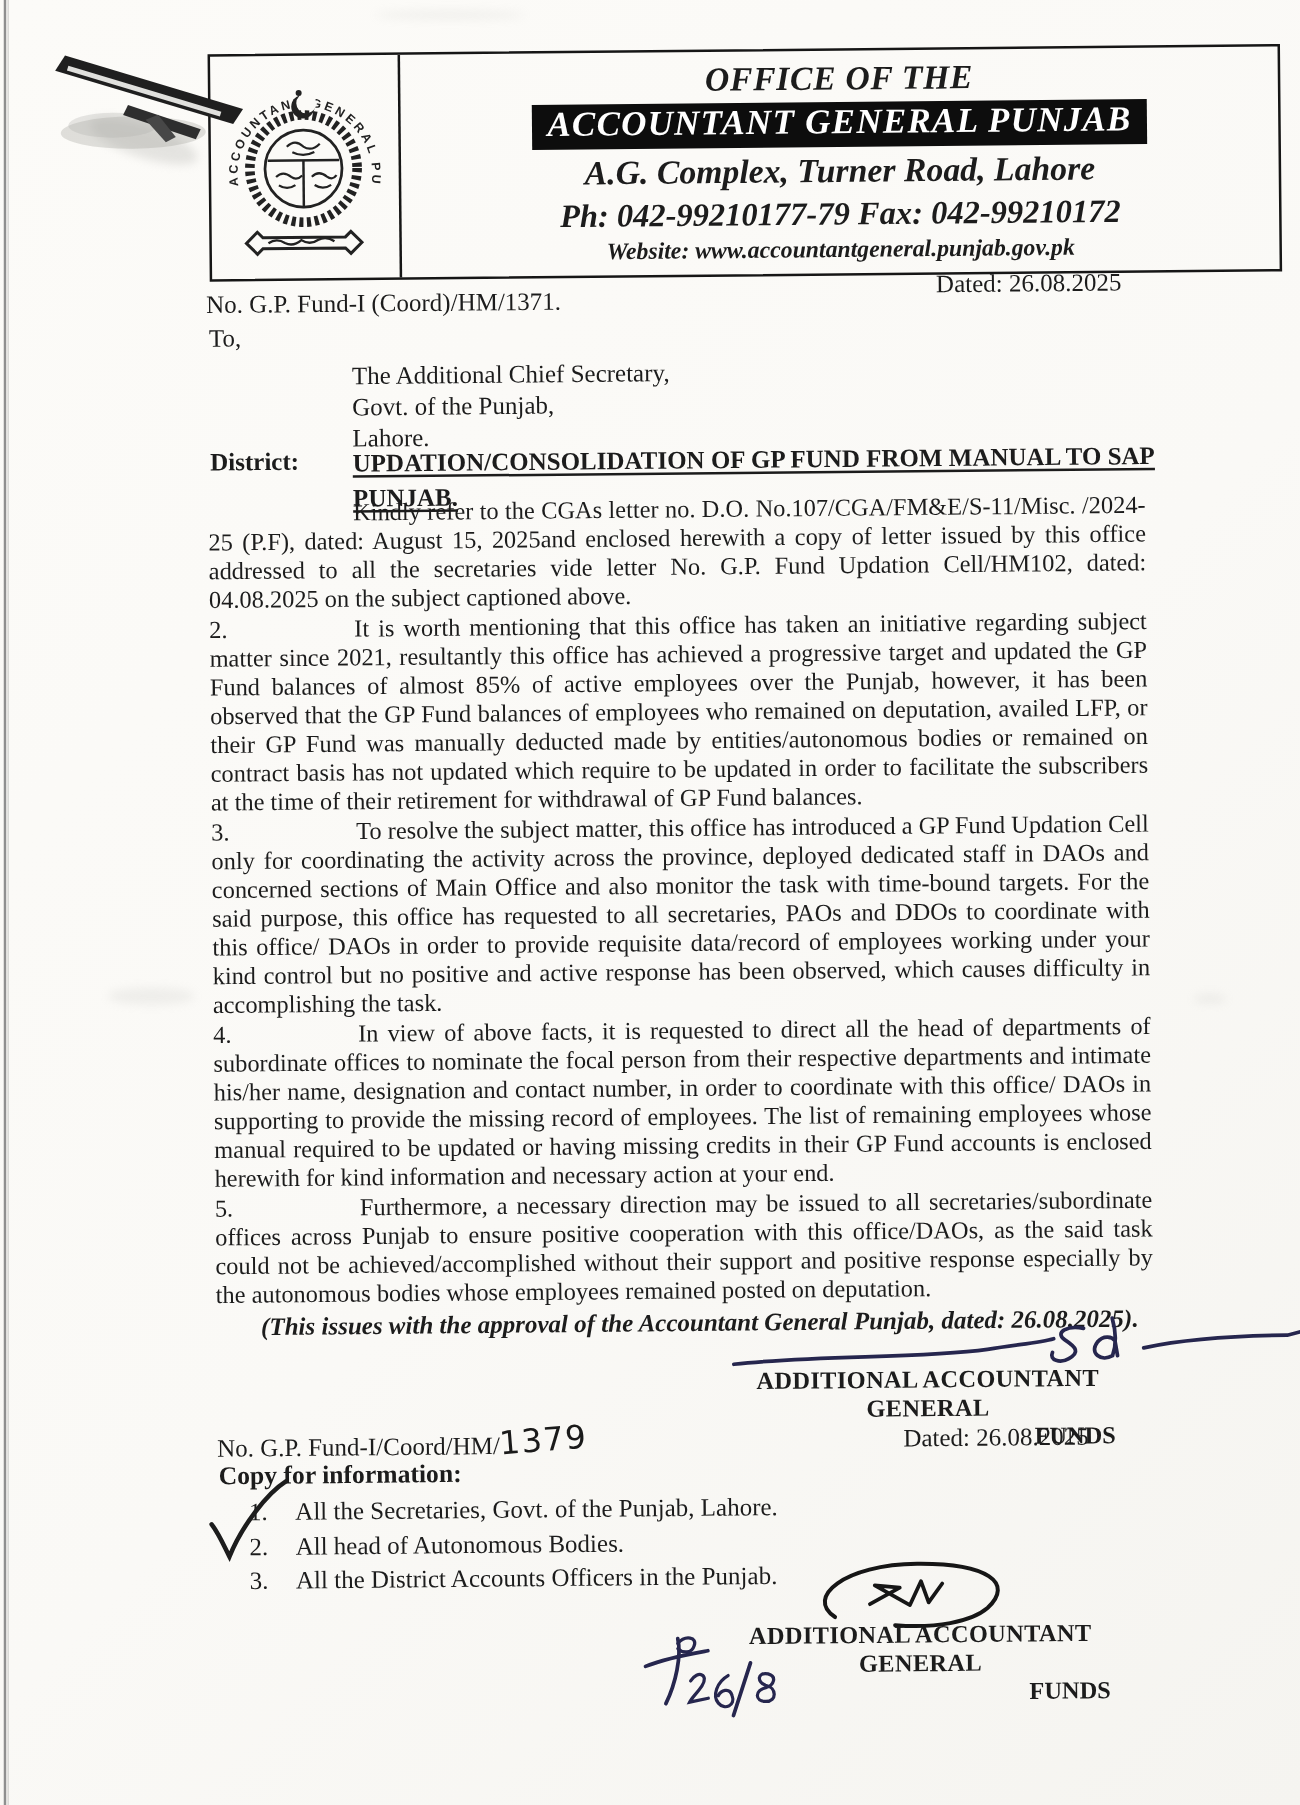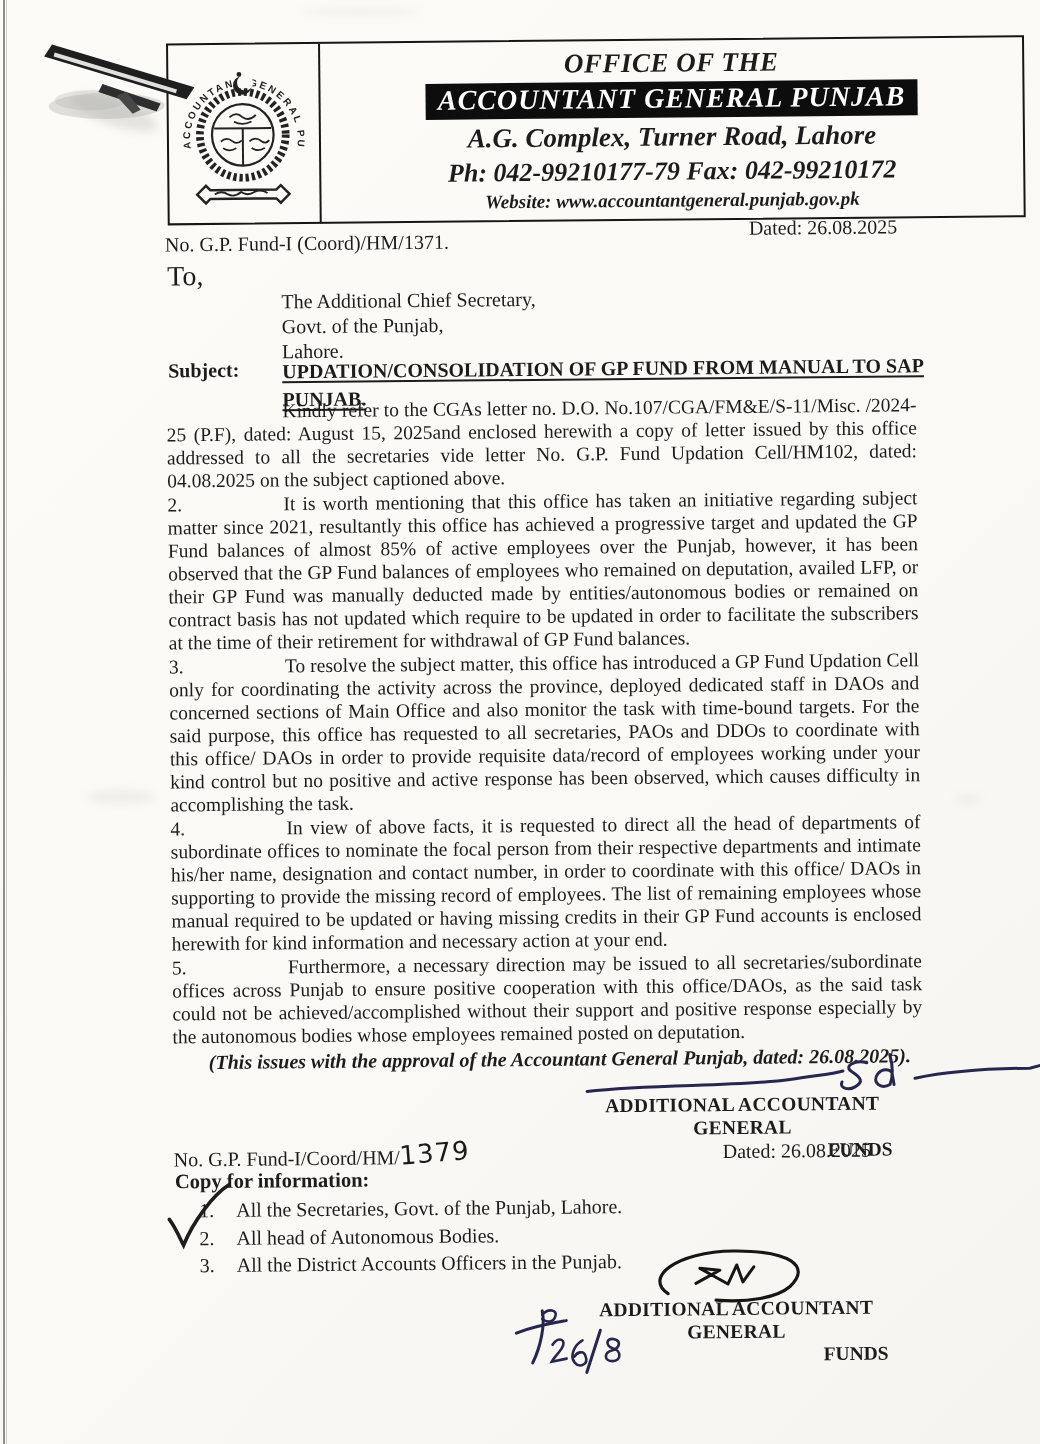--- a/index.html
+++ b/index.html
@@ -25,21 +25,21 @@
     font-style:italic;font-weight:bold;}
   .ht1{font-size:27px;letter-spacing:.5px;}
   .ht2{font-size:28px;letter-spacing:1px;padding:1px 12px 3px 12px;}
   .ht3{font-size:27px;}
   .ht4{font-size:26px;}
   .ht5{font-size:19px;}
 
   
   .dated-top{position:absolute;top:219px;left:747px;font-size:20px;}
   .ref-top{position:absolute;top:230px;left:163px;font-size:20px;}
-  .to-line{position:absolute;top:257px;left:165px;font-size:28px;}
+  .to-line{position:absolute;top:257px;left:165px;font-size:20px;}
   .addr{position:absolute;top:287px;left:279px;font-size:20px;line-height:25px;}
 
   
   .subj-label{position:absolute;top:356px;left:165px;font-size:20px;font-weight:bold;}
   .subj-text{position:absolute;top:355px;left:279px;width:648px;font-size:20px;
     font-weight:bold;line-height:28px;}
   .subj-text .uline{text-decoration:underline;text-decoration-thickness:2px;text-underline-offset:3px;}
 
   
   .body-block{position:absolute;top:397px;left:163px;width:750px;
@@ -138,21 +138,21 @@
     <div class="dated-top">Dated: 26.08.2025</div>
     <div class="ref-top">No. G.P. Fund-I (Coord)/HM/1371.</div>
 
     <div class="to-line">To,</div>
     <div class="addr">
       <div>The Additional Chief Secretary,</div>
       <div>Govt. of the Punjab,</div>
       <div>Lahore.</div>
     </div>
 
-    <div class="subj-label">Subject:</div>
+    <div class="subj-label">District:</div>
     <div class="subj-text">
       <div><span class="uline">UPDATION/CONSOLIDATION OF GP FUND FROM MANUAL TO SAP</span></div>
       <div><span class="uline">PUNJAB.</span></div>
     </div>
 
     <div class="body-block">
       <p><span class="pnum"></span><span>Kindly refer to the CGAs letter no. D.O. No.107/CGA/FM&amp;E/S-11/Misc. /2024-25 (P.F), dated: August 15, 2025and enclosed herewith a copy of letter issued by this office addressed to all the secretaries vide letter No. G.P. Fund Updation Cell/HM102, dated: 04.08.2025 on the subject captioned above.</span></p>
       <p><span class="pnum">2.</span><span>It is worth mentioning that this office has taken an initiative regarding subject matter since 2021, resultantly this office has achieved a progressive target and updated the GP Fund balances of almost 85% of active employees over the Punjab, however, it has been observed that the GP Fund balances of employees who remained on deputation, availed LFP, or their GP Fund was manually deducted made by entities/autonomous bodies or remained on contract basis has not updated which require to be updated in order to facilitate the subscribers at the time of their retirement for withdrawal of GP Fund balances.</span></p>
       <p><span class="pnum">3.</span><span>To resolve the subject matter, this office has introduced a GP Fund Updation Cell only for coordinating the activity across the province, deployed dedicated staff in DAOs and concerned sections of Main Office and also monitor the task with time-bound targets. For the said purpose, this office has requested to all secretaries, PAOs and DDOs to coordinate with this office/ DAOs in order to provide requisite data/record of employees working under your kind control but no positive and active response has been observed, which causes difficulty in accomplishing the task.</span></p>
       <p><span class="pnum">4.</span><span>In view of above facts, it is requested to direct all the head of departments of subordinate offices to nominate the focal person from their respective departments and intimate his/her name, designation and contact number, in order to coordinate with this office/ DAOs in supporting to provide the missing record of employees. The list of remaining employees whose manual required to be updated or having missing credits in their GP Fund accounts is enclosed herewith for kind information and necessary action at your end.</span></p>

